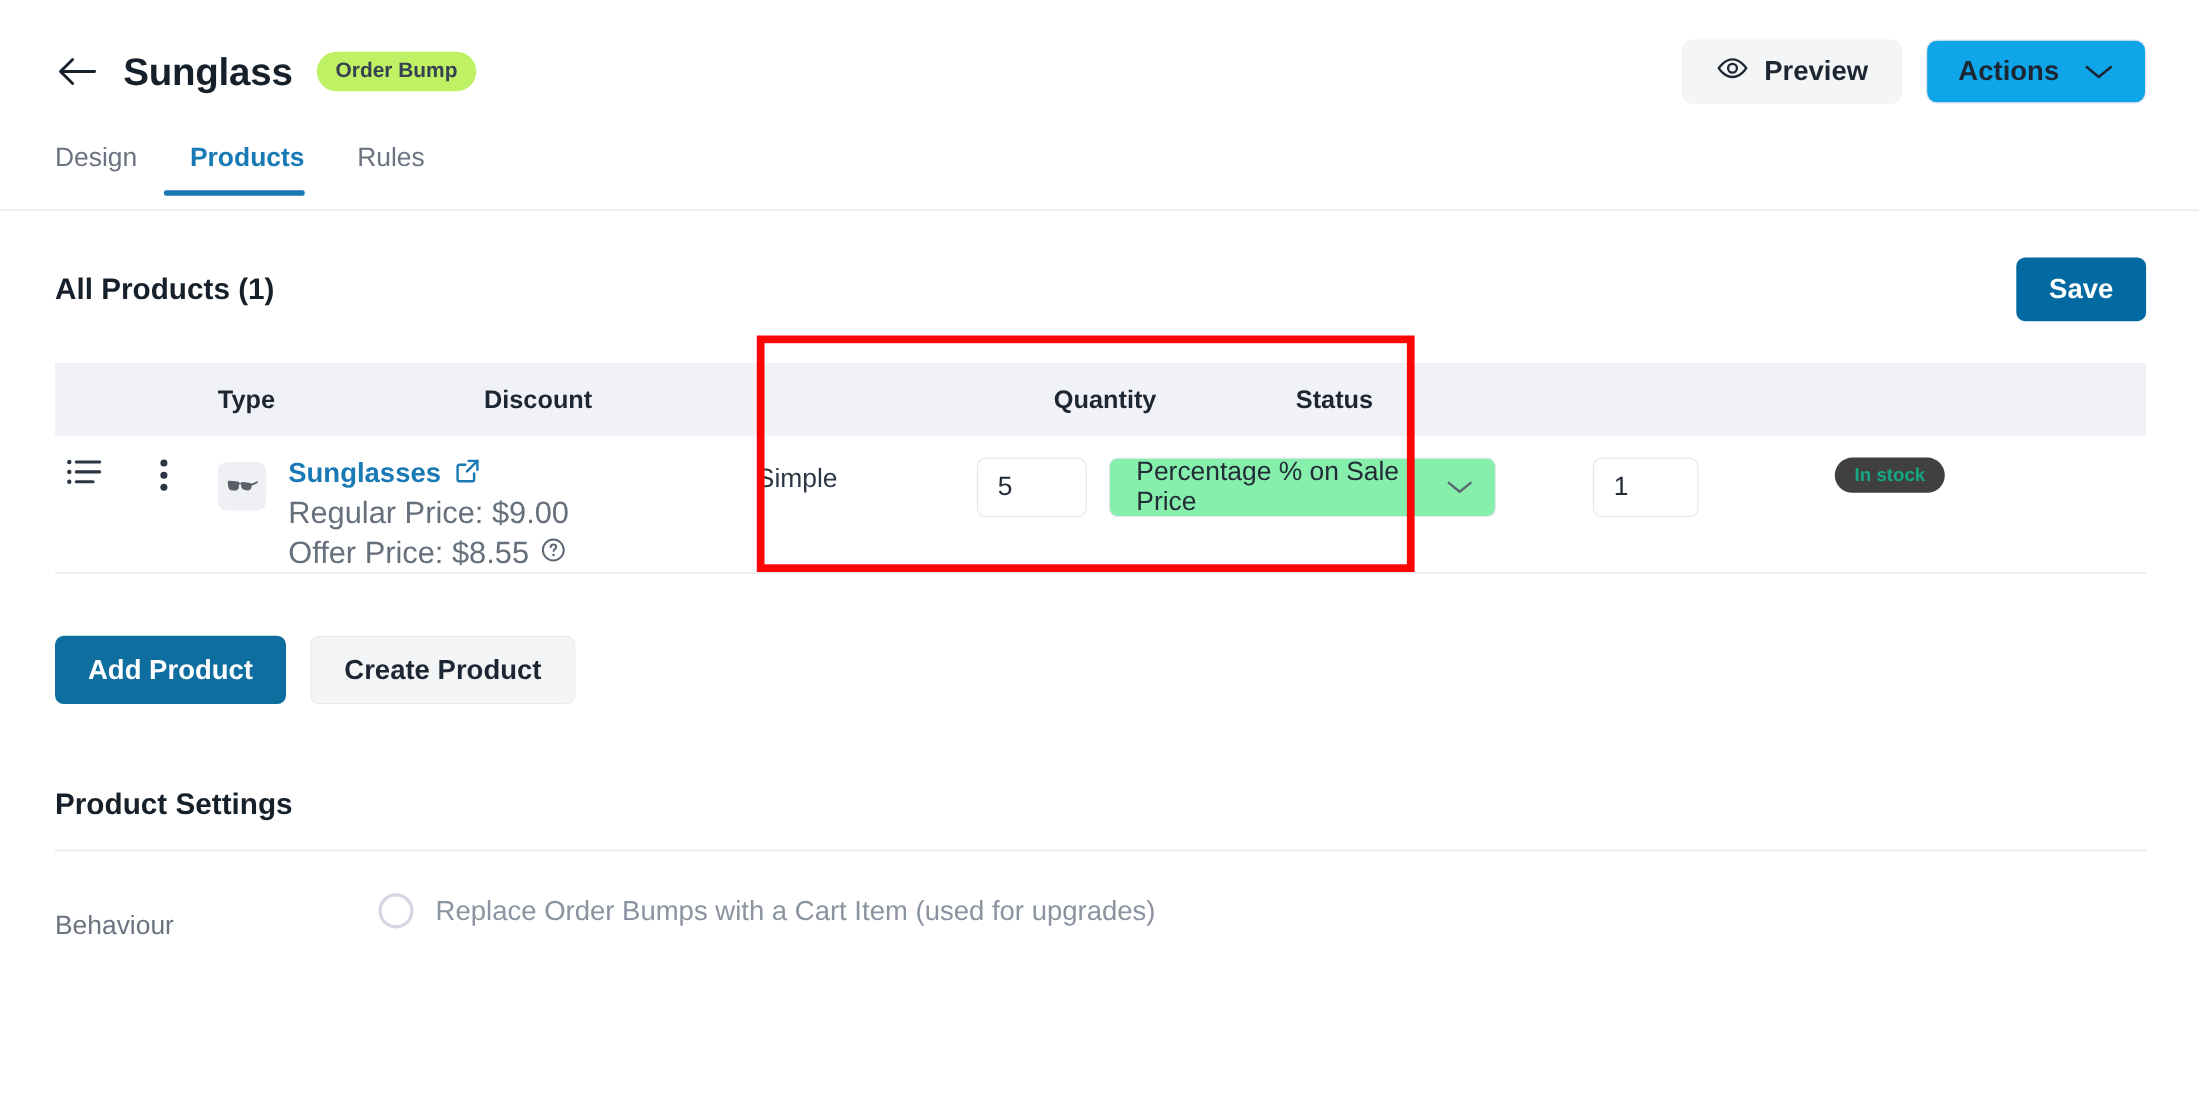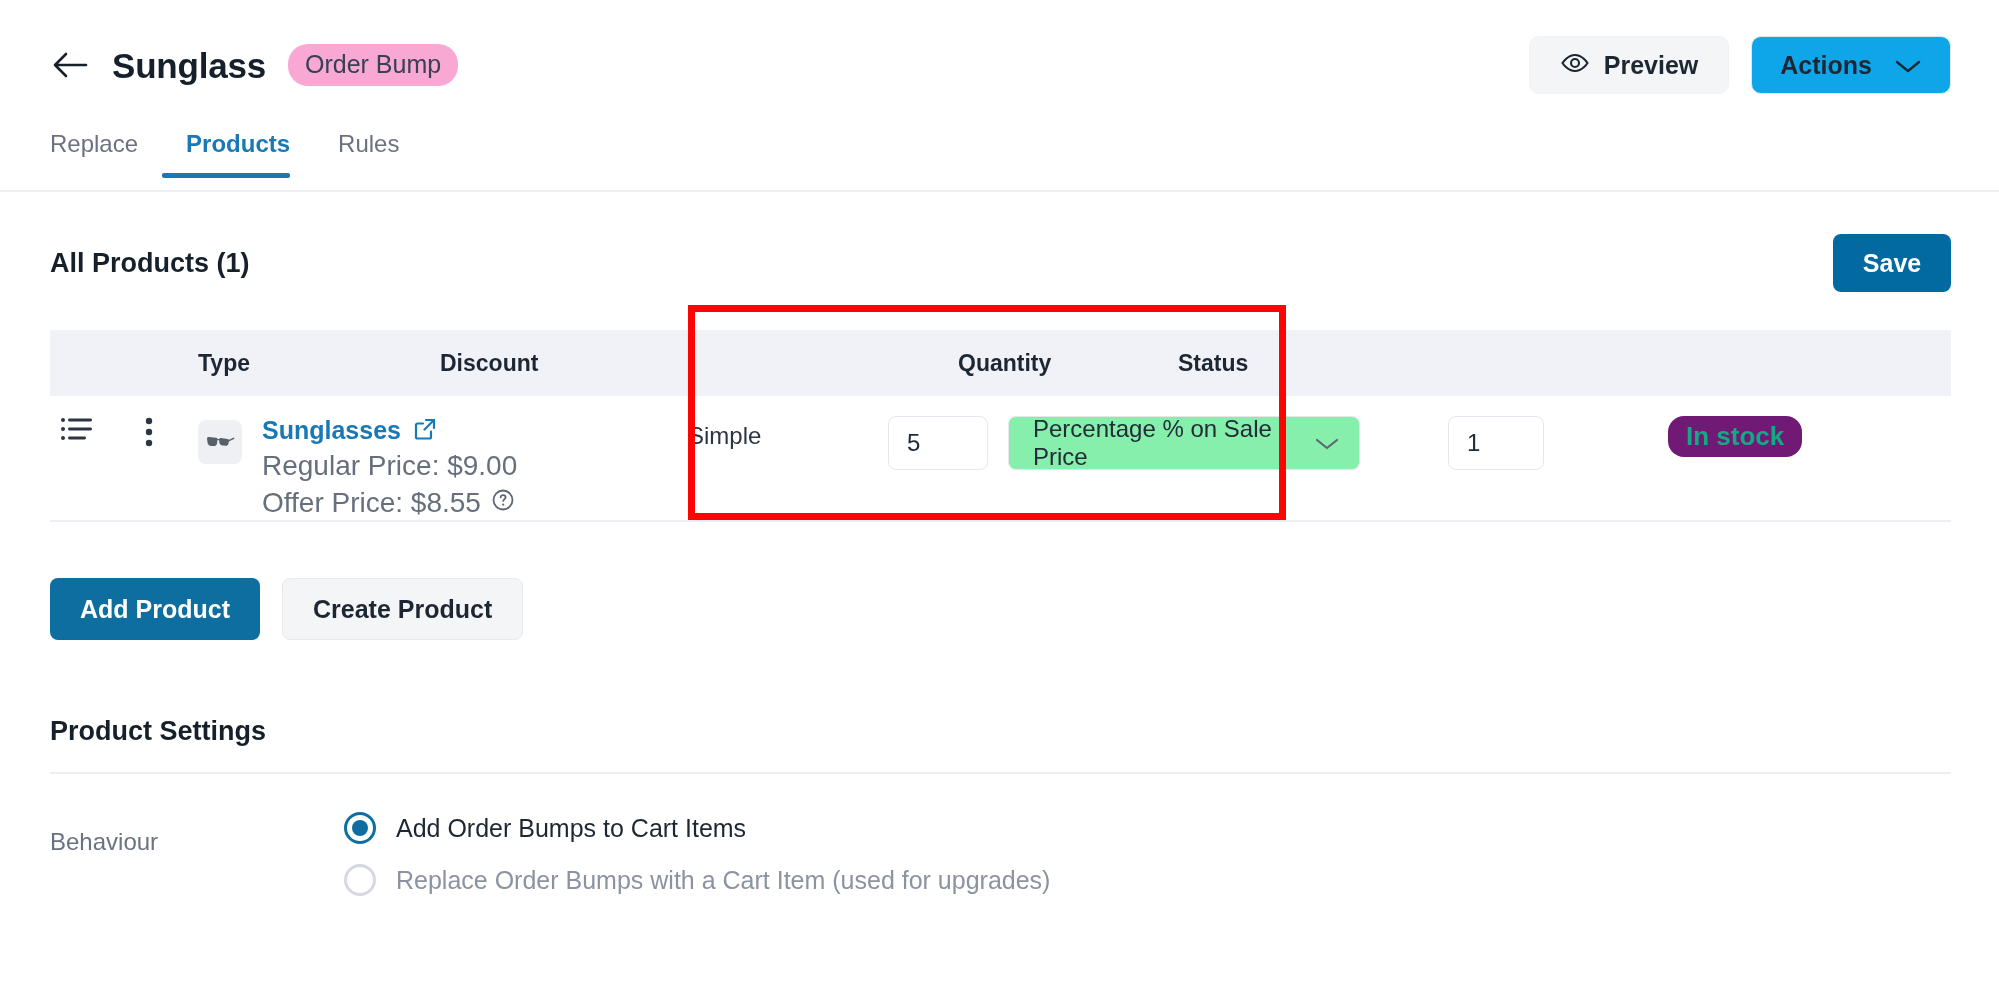--- a/index.html
+++ b/index.html
@@ -22,21 +22,21 @@
   .header-left { display: flex; align-items: center; gap: 22px; }
   .back-arrow {
     width: 40px; height: 40px; display:flex; align-items:center; justify-content:center;
     cursor: pointer;
   }
   .page-title {
     font-size: 35px; font-weight: 700; color: #15202b; letter-spacing: -0.2px;
     line-height: 1;
   }
   .badge-order-bump {
-    background: #f9a8d4; color: #374151; font-size: 25px; font-weight: 400;
+    background: #bef264; color: #374151; font-size: 19px; font-weight: 700;
     padding: 8px 17px 9px; border-radius: 20px; line-height: 1;
   }
   .header-right { display: flex; align-items: center; gap: 22px; }
   .btn-preview {
     display: flex; align-items: center; gap: 14px;
     background: #f4f5f7; border: 1px solid #f1f2f4; border-radius: 10px;
     height: 58px; padding: 0 30px; cursor: pointer;
     font-size: 25px; font-weight: 700; color: #1d2733;
   }
   .btn-actions {
@@ -123,21 +123,21 @@
     display:flex; align-items:center; justify-content: space-between; gap: 18px;
     width: 352px; height: 54px; border: 1px solid #e5e7ef; border-radius: 8px;
     background: #86efac; font-size: 24px; color: #222b36; padding: 0 20px 0 24px; cursor: pointer;
   }
   .input-qty {
     width: 96px; height: 54px; border: 1px solid #e5e7ef; border-radius: 8px;
     background: #fff; font-size: 24px; color: #222b36; padding: 0 18px;
     font-family: "Liberation Sans", sans-serif;
   }
   .badge-stock {
-    display:inline-block; background: #701a75; color: #15a884; font-size: 26px;
+    display:inline-block; background: #404040; color: #15a884; font-size: 17px;
     font-weight: 700; border-radius: 16px; padding: 7px 18px 8px; line-height: 1;
   }
 
   
   .row-buttons { position: absolute; left: 50px; top: 578px; display: flex; gap: 22px; }
   .btn-add {
     background: #0d6e9f; color: #fff; border: none; border-radius: 8px;
     height: 62px; padding: 0 30px; font-size: 25px; font-weight: 700; cursor: pointer;
     font-family: "Liberation Sans", sans-serif;
   }
@@ -206,21 +206,21 @@
         <span>
           <svg width="28" height="16" viewBox="0 0 28 16" fill="none">
             <path d="M3 4l11 9 11-9" stroke="#1d2733" stroke-width="2.4" stroke-linecap="round" stroke-linejoin="round"></path>
           </svg>
         </span>
       </button>
     </div>
   </div>
 
   <div class="tabs">
-    <div class="tab">Replace</div>
+    <div class="tab">Design</div>
     <div class="tab active">Products</div>
     <div class="tab">Rules</div>
   </div>
 
   <div class="section-head">
     <div class="section-title">All Products (1)</div>
     <button class="btn-save">Save</button>
   </div>
 
   <div class="table">
@@ -326,23 +326,19 @@
     <button class="btn-add">Add Product</button>
     <button class="btn-create">Create Product</button>
   </div>
 
   <div class="settings-title">Product Settings</div>
   <div class="settings-rule"></div>
   <div class="behaviour-label">Behaviour</div>
 
   <div class="radio-group">
     <div class="radio-row">
-      <span class="radio checked"></span>
-      <span class="radio-label">Add Order Bumps to Cart Items</span>
-    </div>
-    <div class="radio-row">
       <span class="radio"></span>
       <span class="radio-label muted">Replace Order Bumps with a Cart Item (used for upgrades)</span>
     </div>
   </div>
 
   <div class="highlight-box"></div>
 </div>
 
 </body></html>

